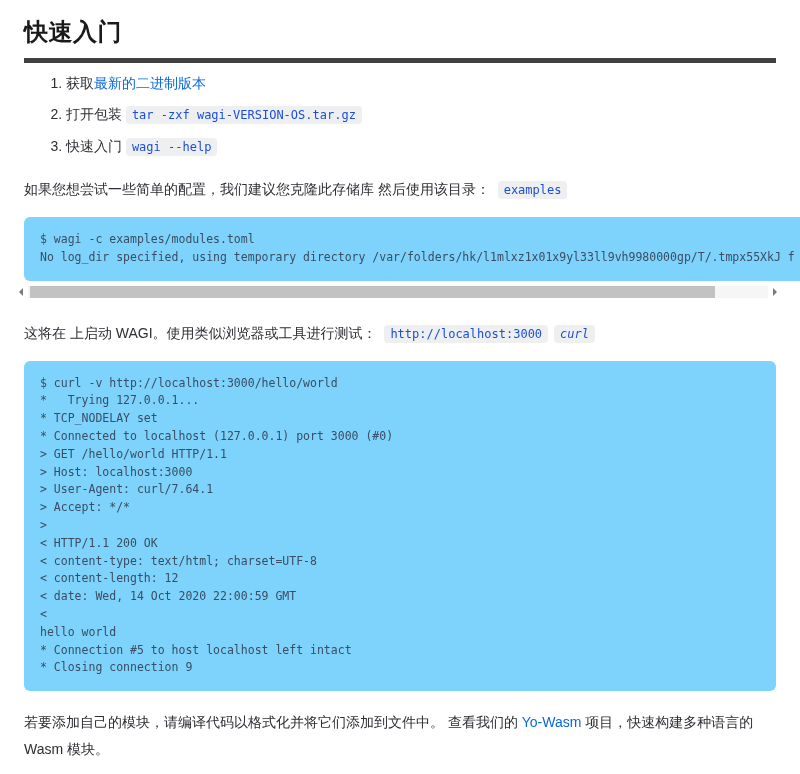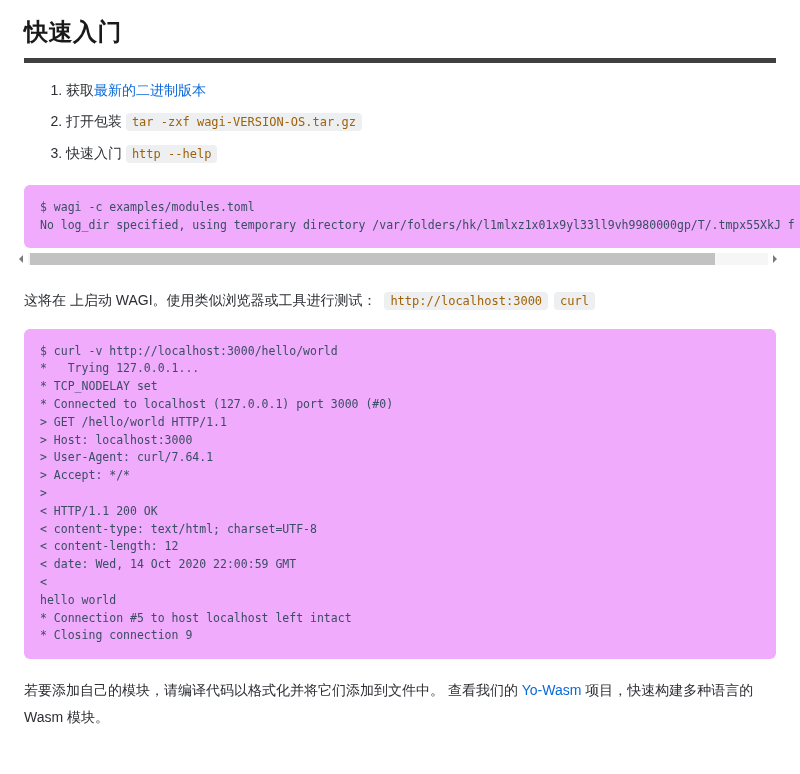--- a/index.html
+++ b/index.html
@@ -16,40 +16,40 @@
     font-weight: 700;
     color: #1a1a1a;
     padding-bottom: 10px;
     border-bottom: 5px solid #404040;
     letter-spacing: 0.5px;
   }
 
   p { line-height: 1.65; margin-top: 15px; }
   a.link { color: #0969da; text-decoration: none; cursor: pointer; }
 
-  ol.steps { margin: 14px 0 18px 0; padding-left: 42px; }
+  ol.steps { margin: 7px 0 18px 0; padding-left: 42px; }
   ol.steps li { margin: 4px 0; line-height: 1.95; }
 
   code.inline {
     font-family: "DejaVu Sans Mono", "Liberation Mono", monospace;
     font-size: 12px;
     background: #edeff1;
-    color: #a16207;
+    color: #1d4ed8;
     padding: 2px 6px;
     border-radius: 4px;
     white-space: nowrap;
   }
-  code.inline + code.inline { margin-left: 6px; }
+  code.inline + code.inline { margin-left: 6px; font-style: italic; }
 
   pre.codeblock {
     font-family: "DejaVu Sans Mono", "Liberation Mono", monospace;
     font-size: 11.5px;
     line-height: 17.8px;
     color: #3b4d63;
-    background: #f0abfc;
+    background: #7dd3fc;
     padding: 14px 16px;
     border-radius: 6px;
     white-space: pre;
     overflow: hidden;
   }
   pre.codeblock-1 {
     margin: 16px -24px 0 0;            
     border-radius: 6px 0 0 6px;
   }
   pre.codeblock-2 { margin: 16px 0 0 0; }
@@ -101,23 +101,24 @@
 <body>
 
 <div class="container">
 
   <h1 class="page-title">快速入门</h1>
 
 
   <ol class="steps">
     <li><span>获取</span><a class="link">最新的二进制版本</a></li>
     <li><span>打开包装 </span><code class="inline">tar -zxf wagi-VERSION-OS.tar.gz</code></li>
-    <li><span>快速入门 </span><code class="inline">http --help</code></li>
+    <li><span>快速入门 </span><code class="inline">wagi --help</code></li>
   </ol>
 
+  <p><span>如果您想尝试一些简单的配置，我们建议您克隆此存储库 然后使用该目录：</span>&nbsp; <code class="inline">examples</code></p>
 
   <pre class="codeblock codeblock-1"><span>$ wagi -c examples/modules.toml</span>
 <span>No log_dir specified, using temporary directory /var/folders/hk/l1mlxz1x01x9yl33ll9vh9980000gp/T/.tmpx55XkJ f</span></pre>
 
   <div class="hscroll">
     <div class="hs-arrow">
         <div class="tri-left"></div>
       </div>
     <div class="hs-track">
       <div class="hs-thumb"></div>

